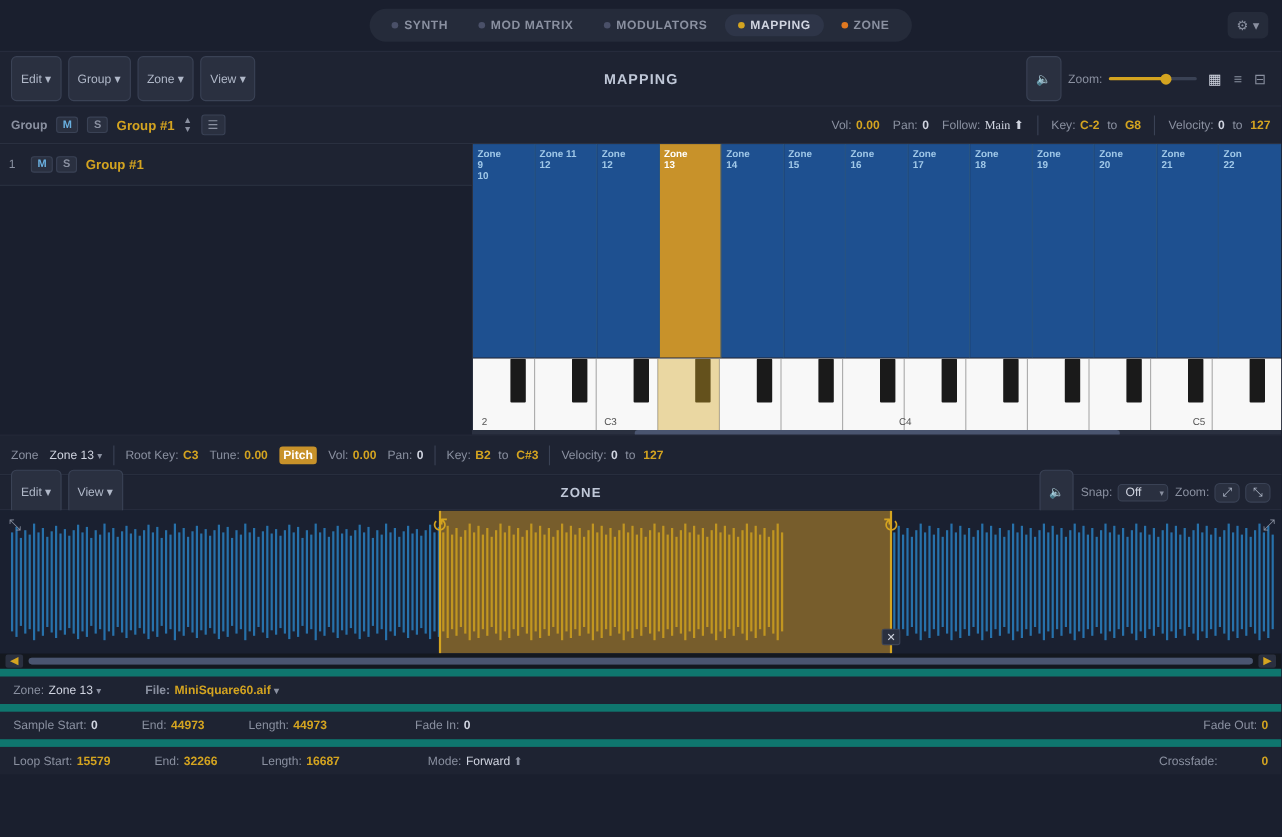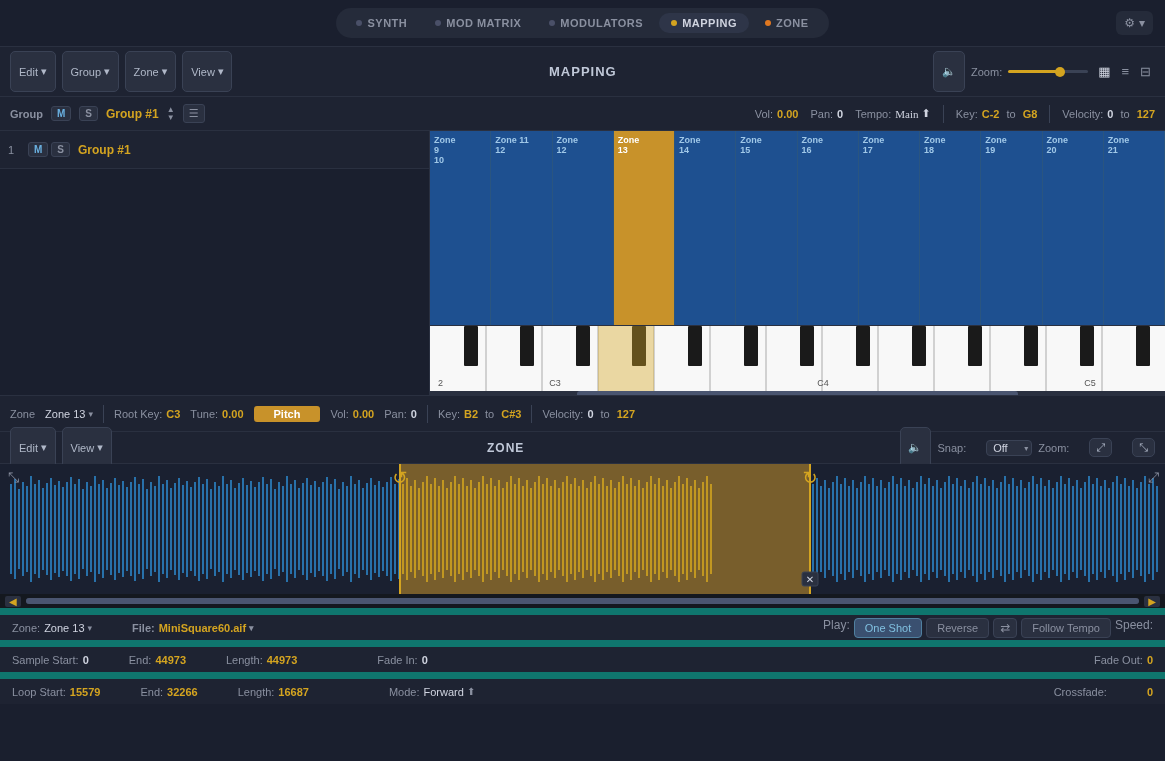--- a/index.html
+++ b/index.html
@@ -325,21 +325,21 @@
       cursor: pointer;
       display: flex;
       align-items: center;
       gap: 3px;
     }
     .pitch-btn {
       background: #c8922a;
       border: none;
       border-radius: 3px;
       color: #fff;
-      padding: 2px 20px;
+      padding: 2px 4px;
       font-size: 11px;
       font-weight: 600;
       cursor: pointer;
     }
     .separator { width: 1px; height: 18px; background: #3a4255; }
 
     
     .zone-editor {
       background: #1a1f2e;
       height: 240px;
@@ -357,21 +357,21 @@
       flex: 1;
       text-align: center;
       font-size: 12px;
       font-weight: 600;
       color: #c0c8d8;
       letter-spacing: 1px;
     }
     .snap-control {
       display: flex;
       align-items: center;
-      gap: 20px;
+      gap: 5px;
       font-size: 11px;
       color: #8a90a0;
     }
     .snap-select {
       background: #2a3040;
       border: 1px solid #3a4255;
       border-radius: 4px;
       color: #d0d4e0;
       padding: 1px 16px 1px 6px;
       font-size: 11px;
@@ -583,21 +583,21 @@
   <div class="group-params">
     <div class="info-item">
       <span class="param-label">Vol:</span>
       <span class="param-value">0.00</span>
     </div>
     <div class="info-item">
       <span class="param-label">Pan:</span>
       <span class="param-value white">0</span>
     </div>
     <div class="info-item">
-      <span class="param-label">Tempo:</span>
+      <span class="param-label">Follow:</span>
       <span class="output-selector">
         <span>Main</span>
         <span>⬆</span>
       </span>
     </div>
     <div class="separator"></div>
     <div class="info-item">
       <span class="param-label">Key:</span>
       <span class="param-value">C-2</span>
       <span class="param-label" style="margin:0 3px">to</span>
@@ -656,20 +656,23 @@
         <span class="zone-col-label">Zone<br>18</span>
       </div>
       <div class="zone-col">
         <span class="zone-col-label">Zone<br>19</span>
       </div>
       <div class="zone-col">
         <span class="zone-col-label">Zone<br>20</span>
       </div>
       <div class="zone-col">
         <span class="zone-col-label">Zone<br>21</span>
+      </div>
+      <div class="zone-col">
+        <span class="zone-col-label">Zon<br>22</span>
       </div>
     </div>
 
     <div class="piano-keyboard" style="position:relative; background:#f0f0f0;">
       <svg width="100%" height="65" viewBox="0 0 735 65" preserveAspectRatio="none">
 
         <rect x="0" y="0" width="735" height="65" fill="#f8f8f8"></rect>
 
         <g stroke="#aaa" stroke-width="1" fill="none">
           <line x1="56" y1="0" x2="56" y2="65"></line>
@@ -1096,28 +1099,20 @@
         <span class="chevron">▾</span>
       </div>
     </div>
     <div class="info-item" style="margin-left:20px;font-weight:bold;">
       <span class="info-key">File:</span>
       <div class="file-selector">
         <span>MiniSquare60.aif</span>
         <span class="chevron">▾</span>
       </div>
     </div>
-    <div class="play-btns">
-      <span class="info-key">Play:</span>
-      <button class="play-btn active">One Shot</button>
-      <button class="reverse-btn">Reverse</button>
-      <button class="bounce-btn">⇄</button>
-      <button class="follow-tempo-btn">Follow Tempo</button>
-      <span class="info-key">Speed:</span>
-    </div>
   </div>
 
   <div class="info-row">
     <div class="info-item">
       <span class="info-key">Sample Start:</span>
       <span class="info-val white">0</span>
     </div>
     <div class="info-item" style="margin-left:20px;">
       <span class="info-key">End:</span>
       <span class="info-val">44973</span>

